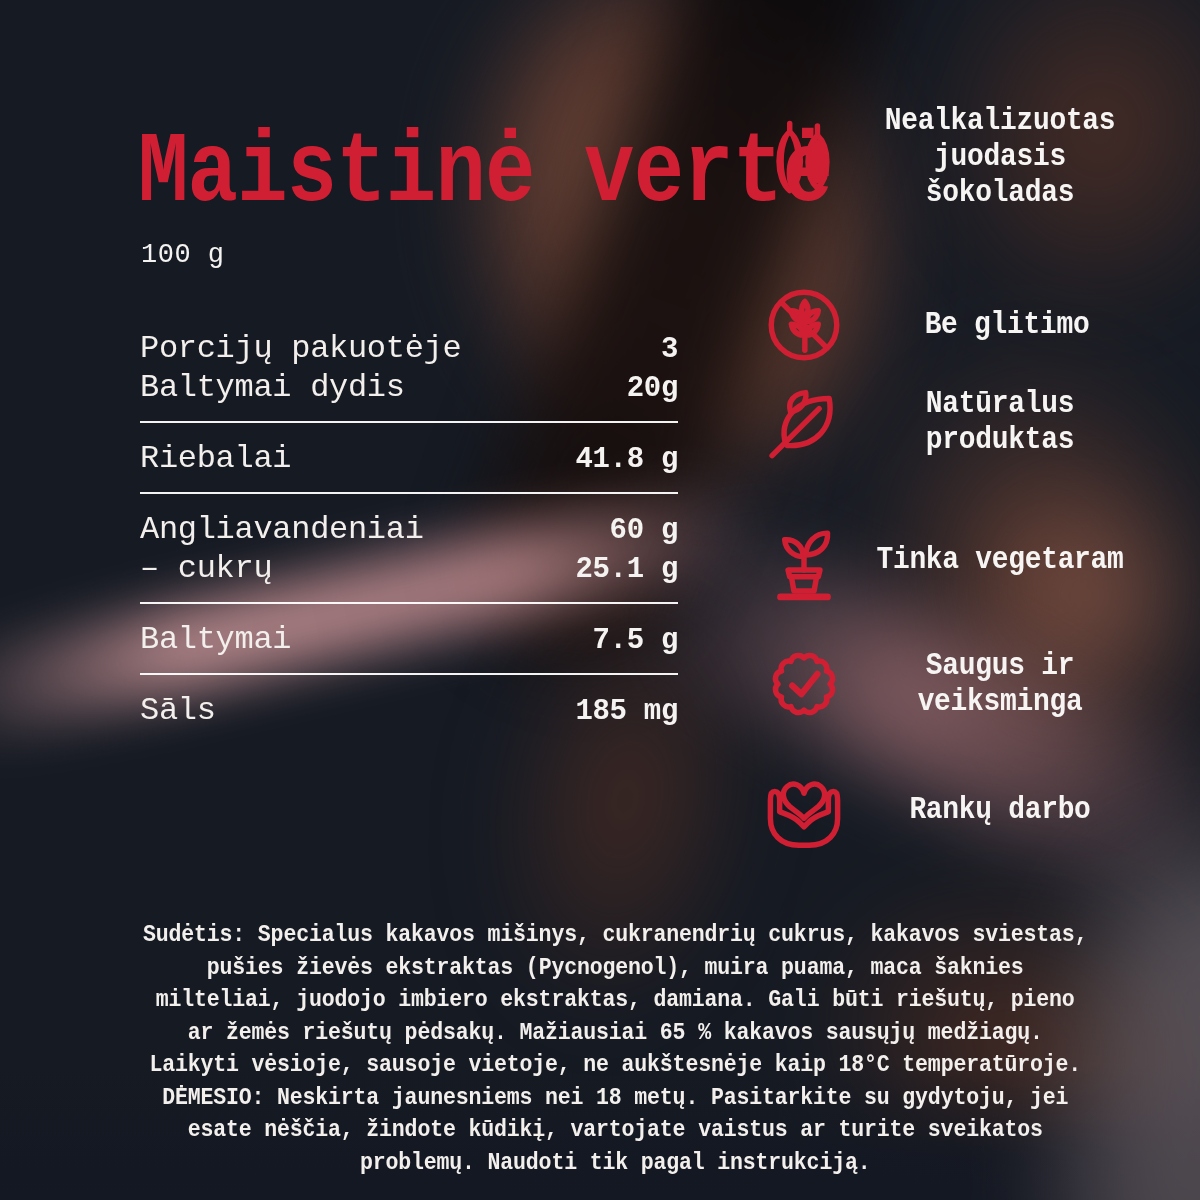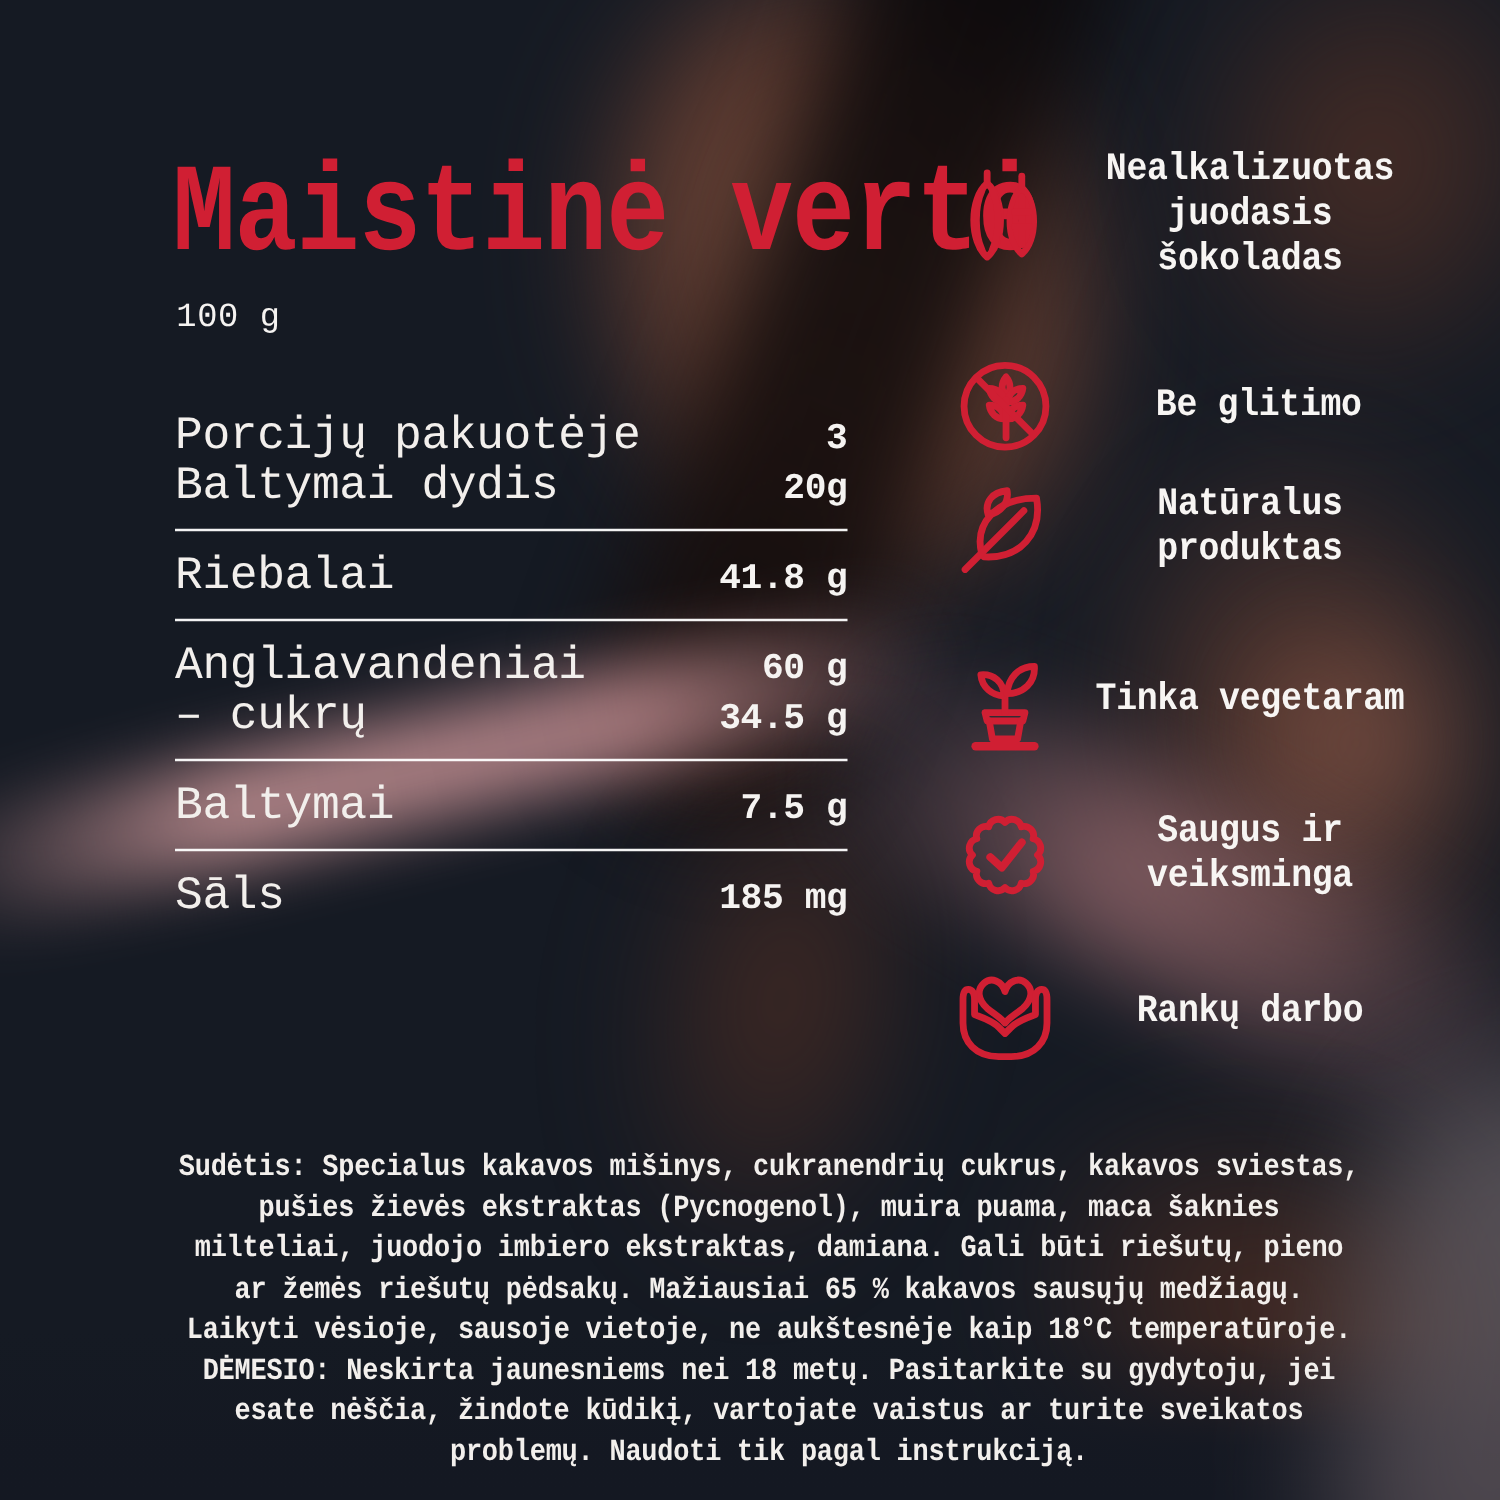--- a/index.html
+++ b/index.html
@@ -46,27 +46,27 @@
     font-size:100px;font-weight:700;letter-spacing:-1px;line-height:1;
     color:#d01f33;transform:scaleX(.84);transform-origin:left top;white-space:nowrap;
   }
   .basis{position:absolute;left:141px;top:240px;font-size:27px;font-weight:400;letter-spacing:.5px;}
 
   .ntable{position:absolute;left:140px;top:330px;width:538px;}
   .tgroup{padding:17px 0 13px;}
   .tgroup:first-child{padding-top:0;}
   .tgroup:not(:last-child){border-bottom:2px solid rgba(255,255,255,.95);}
   .trow{display:flex;justify-content:space-between;align-items:baseline;line-height:38px;}
-  .tlabel{font-size:37px;font-weight:400;letter-spacing:-.3px;color:#f2efec;}
+  .tlabel{font-size:32px;font-weight:400;letter-spacing:-.3px;color:#f2efec;}
   .tvalue{font-size:29px;font-weight:700;letter-spacing:-.3px;white-space:nowrap;}
   .tvalue.big{font-size:32px;}
 
   .features{position:absolute;left:762px;top:0;width:390px;}
   .feature{position:absolute;left:0;display:flex;align-items:center;gap:28px;}
-  .f1{top:118px;} .f2{top:283px;gap:35px;} .f3{top:380px;} .f4{top:518px;} .f5{top:642px;} .f6{top:768px;}
+  .f1{top:103px;} .f2{top:283px;gap:35px;} .f3{top:380px;} .f4{top:518px;} .f5{top:642px;} .f6{top:768px;}
   .ficon{flex:0 0 84px;width:84px;height:84px;}
   .ficon svg{width:84px;height:84px;display:block;}
   .flabel{
     width:280px;font-size:31px;font-weight:700;line-height:1.16;letter-spacing:-.3px;
     transform:scaleX(.9);transform-origin:left center;color:#f7f5f3;
   }
 
   .footer{
     position:absolute;left:140px;top:919px;width:1080px;
     transform:scaleX(.88);transform-origin:left top;
@@ -118,21 +118,21 @@
           <span class="tvalue">41.8 g</span>
         </div>
       </div>
       <div class="tgroup">
         <div class="trow">
           <span class="tlabel">Angliavandeniai</span>
           <span class="tvalue">60 g</span>
         </div>
         <div class="trow">
           <span class="tlabel">– cukrų</span>
-          <span class="tvalue">34.5 g</span>
+          <span class="tvalue">25.1 g</span>
         </div>
       </div>
       <div class="tgroup">
         <div class="trow">
           <span class="tlabel">Baltymai</span>
           <span class="tvalue">7.5 g</span>
         </div>
       </div>
       <div class="tgroup">
         <div class="trow">

